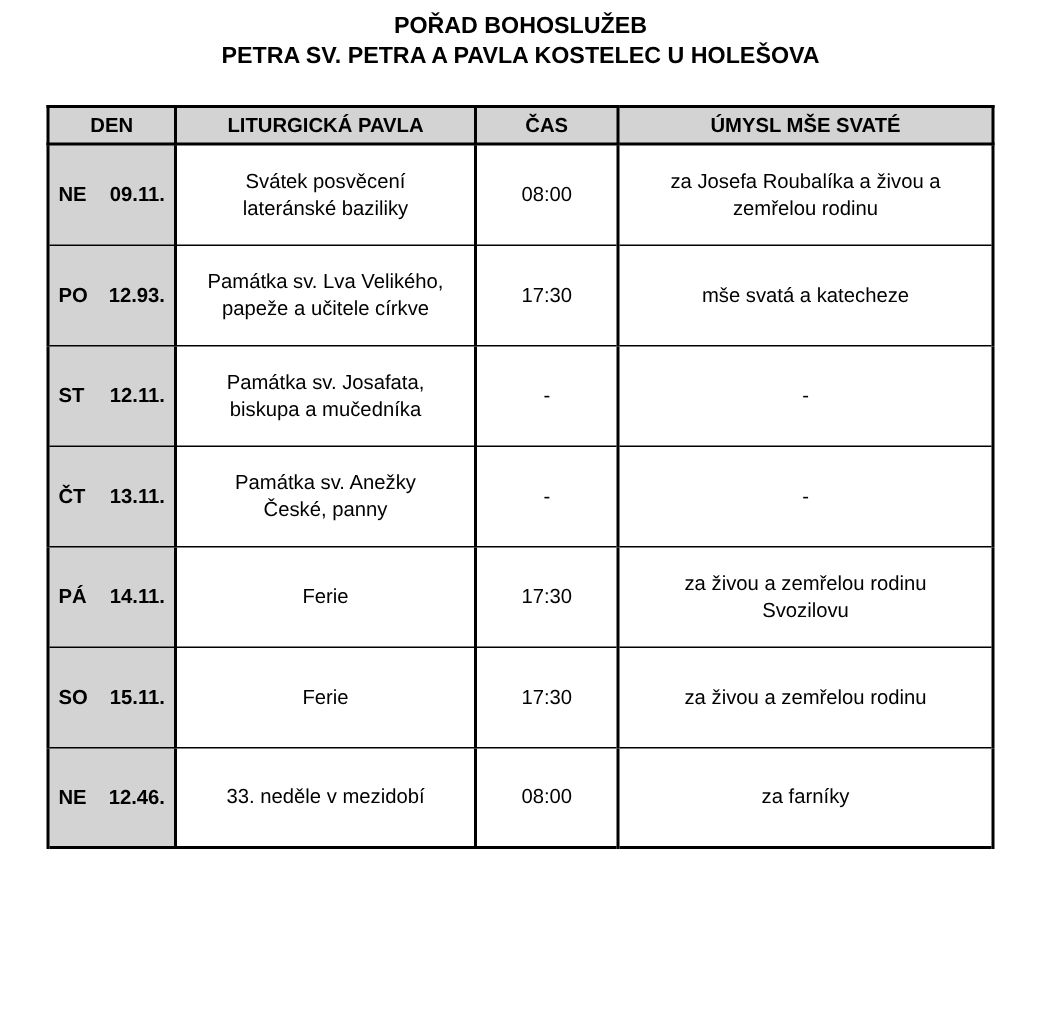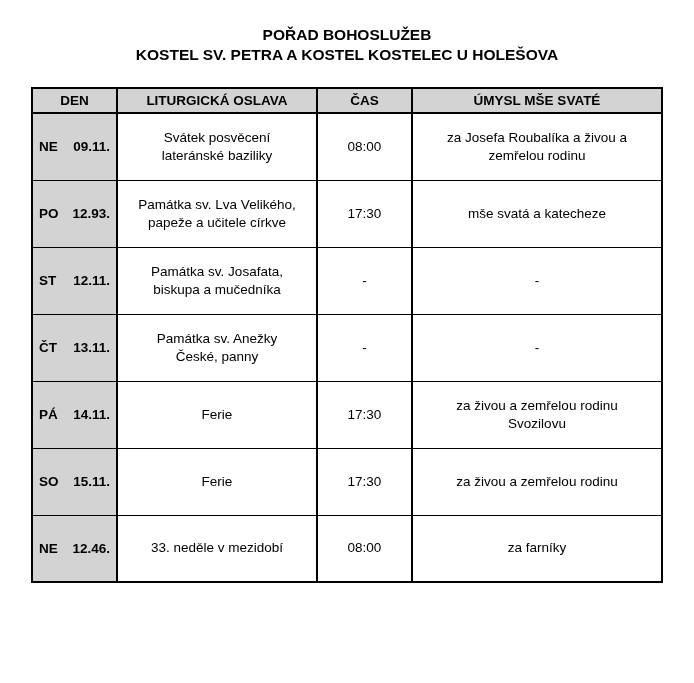--- a/index.html
+++ b/index.html
@@ -8,21 +8,21 @@
     --text-color: #000000;
     --page-bg: #ffffff;
   }
   * { margin: 0; padding: 0; box-sizing: border-box; }
   html, body {
     width: 694px; height: 683px;
     background: var(--page-bg);
     color: var(--text-color);
     font-family: "Liberation Sans", sans-serif;
   }
-  .titles { text-align: center; padding-top: 8px; margin-top: 17px; }
+  .titles { text-align: center; padding-top: 8px; }
   .title-main, .title-church {
     font-size: 15.5px; font-weight: bold; line-height: 20px;
   }
   .date-range { font-size: 14px; line-height: 21px; }
 
   table.schedule {
     border-collapse: collapse;
     table-layout: fixed;
     width: 630px;
     margin: 22px auto 16px auto;
@@ -66,34 +66,34 @@
     line-height: 18px;
   }
 </style>
 </head>
 <body>
 
 <div class="page">
 
   <div class="titles">
     <div class="title-main">POŘAD BOHOSLUŽEB</div>
-    <div class="title-church">KOSTEL SV. PETRA A KOSTEL KOSTELEC U HOLEŠOVA</div>
+    <div class="title-church">PETRA SV. PETRA A PAVLA KOSTELEC U HOLEŠOVA</div>
   </div>
 
   <table class="schedule">
     <colgroup>
       <col class="c-day">
         <col class="c-cel">
         <col class="c-time">
         <col class="c-int">
     </colgroup>
     <thead>
       <tr>
         <th>DEN</th>
-        <th>LITURGICKÁ OSLAVA</th>
+        <th>LITURGICKÁ PAVLA</th>
         <th>ČAS</th>
         <th>ÚMYSL MŠE SVATÉ</th>
       </tr>
     </thead>
     <tbody>
       <tr>
         <td class="day-cell">
           <div class="day-wrap">
             <span>NE</span>
             <span>09.11.</span>

